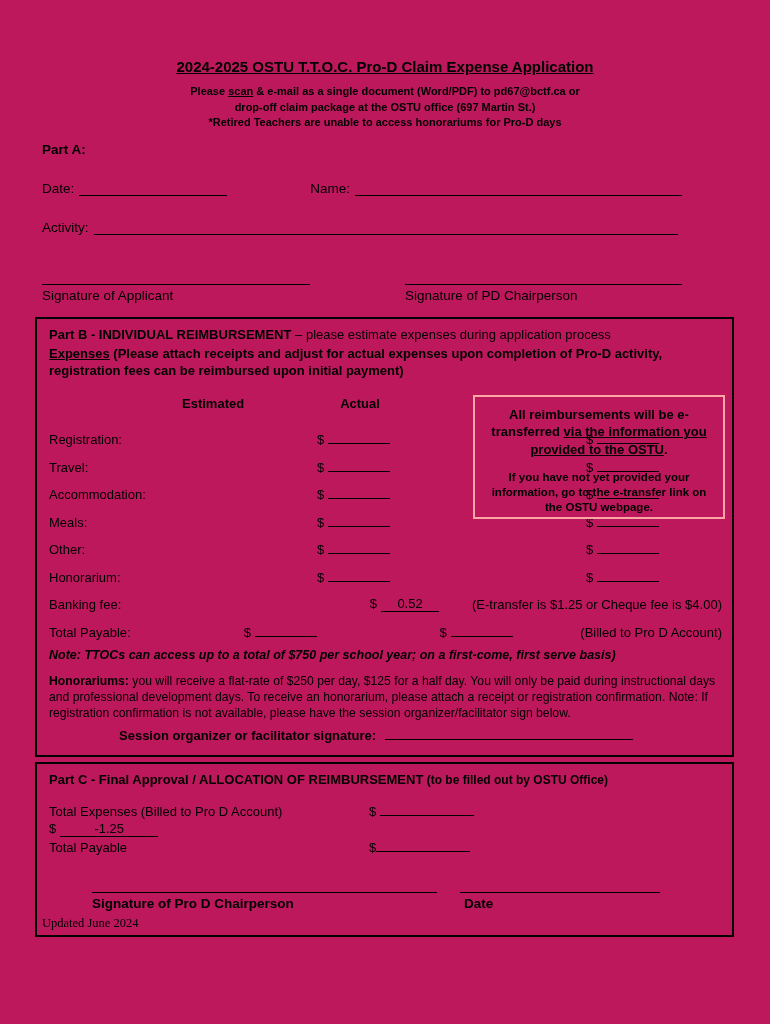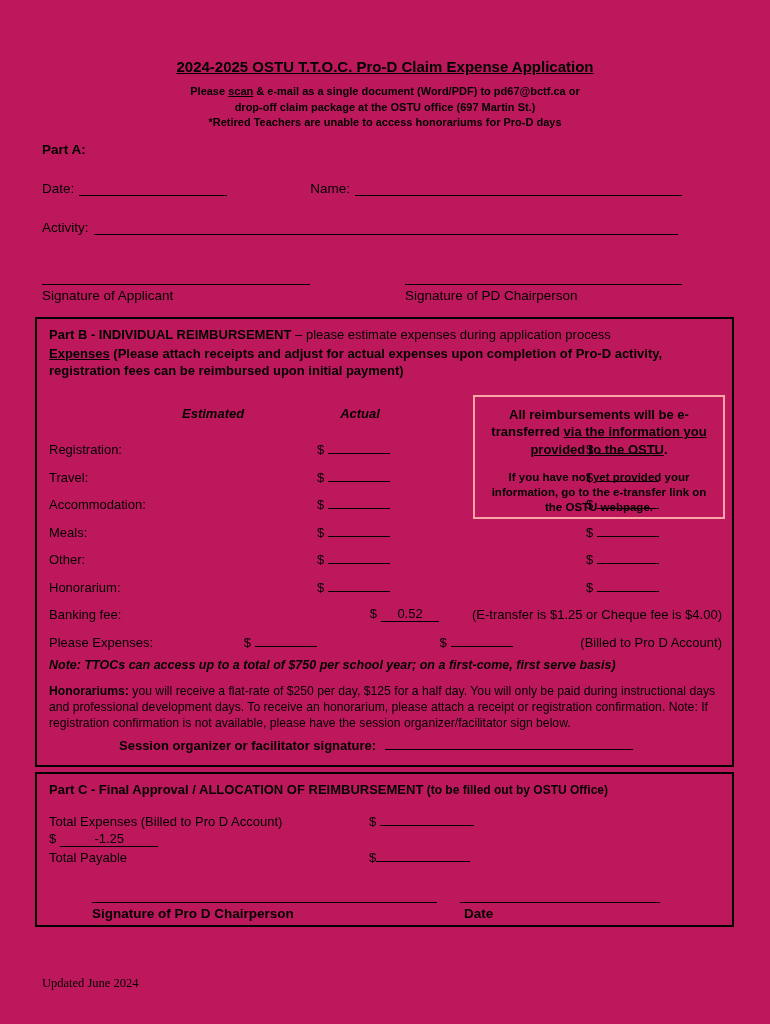--- a/index.html
+++ b/index.html
@@ -44,26 +44,26 @@
 
   .siglabels { display:flex; margin-top:3px; font-size:13.5px; }
 
   .boxb, .boxc {
     position:relative;
     margin-left:-7px; margin-right:-6px;
     border:2.5px solid #000;
     padding:8px 10px 8px 12px;
   }
   .boxb { margin-top:14px; }
-  .boxc { margin-top:5px; padding-bottom:4px; }
+  .boxc { margin-top:5px; padding-bottom:24px; }
 
   .bhead { font-size:13px; line-height:1.25; }
   .bhead2 { font-size:13px; font-weight:bold; line-height:1.3; margin-top:3px; }
 
-  .colheads { display:flex; font-weight:bold; margin-top:26px;font-style:italic; }
+  .colheads { display:flex; font-weight:bold; margin-top:16px; }
   .colheads .c1 { margin-left:133px; }
   .colheads .c2 { margin-left:96px; }
 
   .exprow { display:flex; align-items:flex-end; height:27.5px;justify-content:space-between; }
   .elabel { width:135px; }
   .ecell  { width:136px; }
   .eblank { display:inline-block; border-bottom:1.4px solid #000; height:14px; width:62px; margin-left:4px; }
   .valblank {
     display:inline-block; border-bottom:1.4px solid #000; height:16px;
     text-align:center; margin-left:4px;
@@ -90,21 +90,21 @@
   .chead { font-size:13px; line-height:1.25; }
   .chead .small { font-size:12px; }
   .crows { margin-top:13px; }
   .crow { display:flex; align-items:flex-end; height:18px; }
   .clabel { width:320px; }
   .csig { display:flex; margin-top:24px; }
   .csiglabels { display:flex; margin-top:3px; font-weight:bold; font-size:13.5px; }
 
   .footer {
     position:absolute;
-    left:42px; top:976px;
+    left:42px; top:916px;
     font-family:"Liberation Serif", serif;
     font-size:12.5px;
   }
 </style>
 </head>
 <body>
 
 <div class="page">
   <div class="content">
 
@@ -182,21 +182,21 @@
         </div>
 
         <div class="exprow">
           <span class="elabel">Banking fee:</span>
           <span class="ecell"></span>
           <span><span>$</span><span class="valblank" style="width:58px">0.52</span></span>
           <span class="rownote">(E-transfer is $1.25 or Cheque fee is $4.00)</span>
         </div>
 
         <div class="exprow">
-          <span class="elabel">Please Expenses:</span>
+          <span class="elabel">Total Payable:</span>
           <span class="ecell"><span>$</span><span class="eblank"></span></span>
           <span class="ecell" style="width:auto"><span>$</span><span class="eblank"></span></span>
           <span class="rownote">(Billed to Pro D Account)</span>
         </div>
       </div>
 
       <div class="sidebar">
         <div class="p1"><span>All reimbursements will be e-transferred </span><span class="u">via the information you provided to the OSTU</span><span>.</span></div>
         <div class="p2">If you have not yet provided your information, go to the e-transfer link on the OSTU webpage.</div>
       </div>

